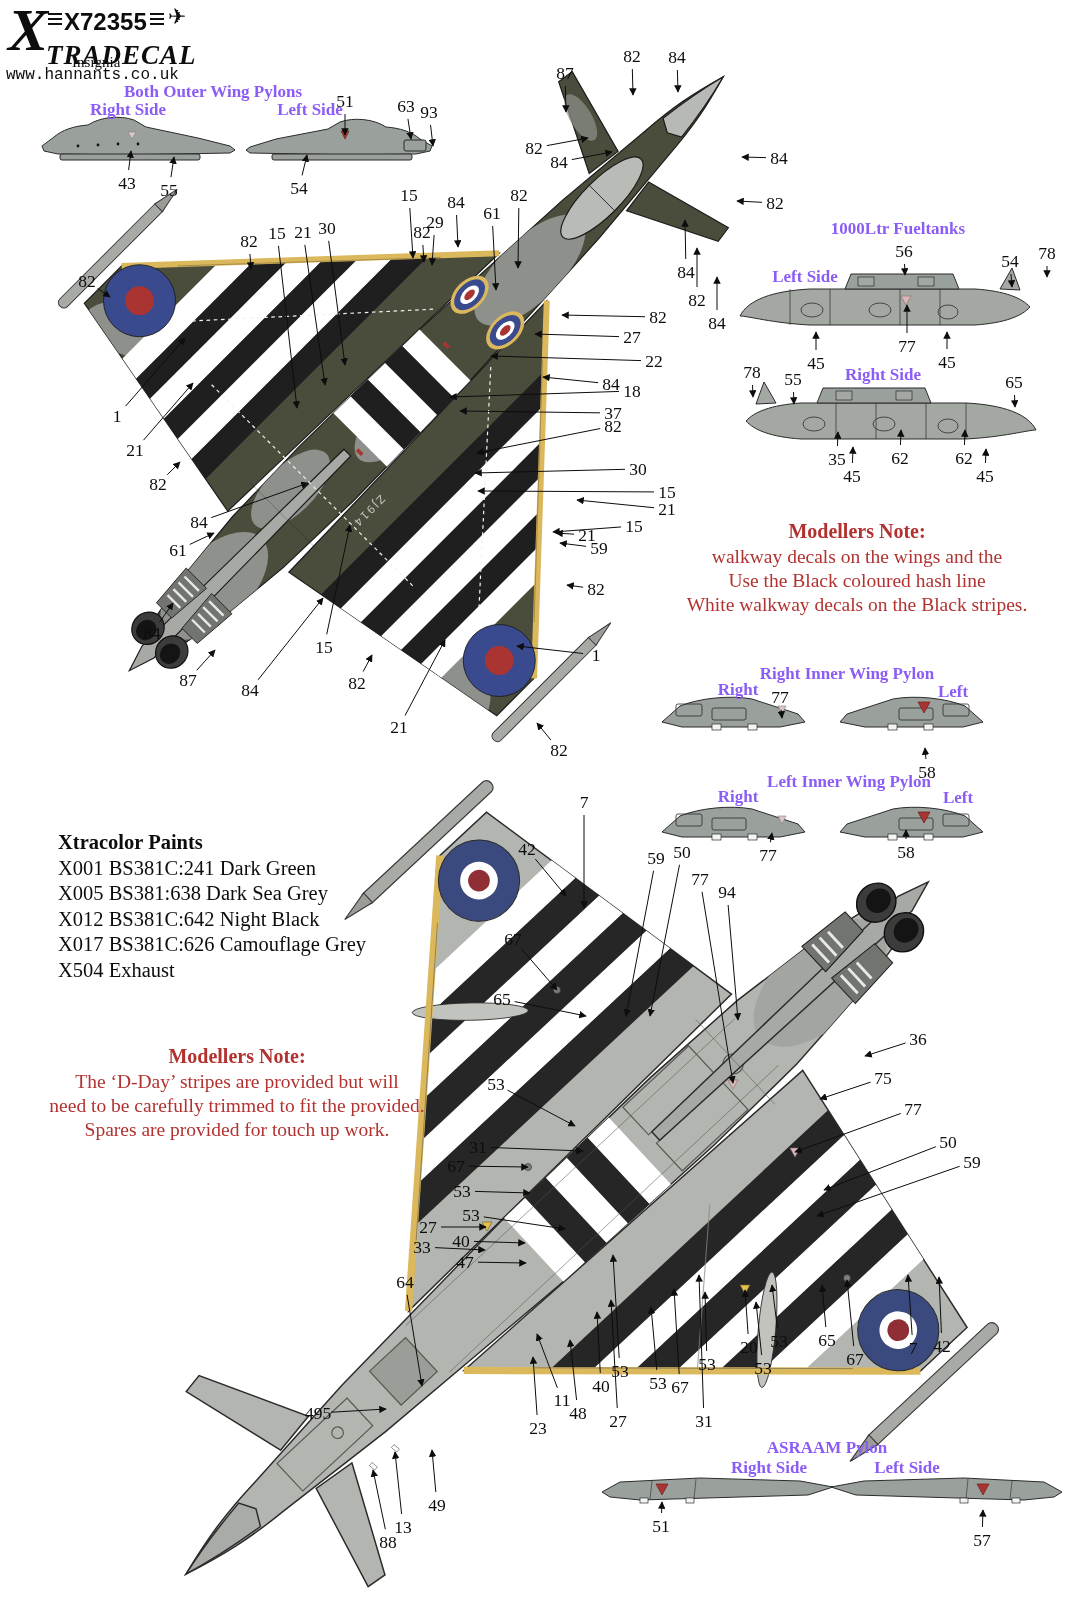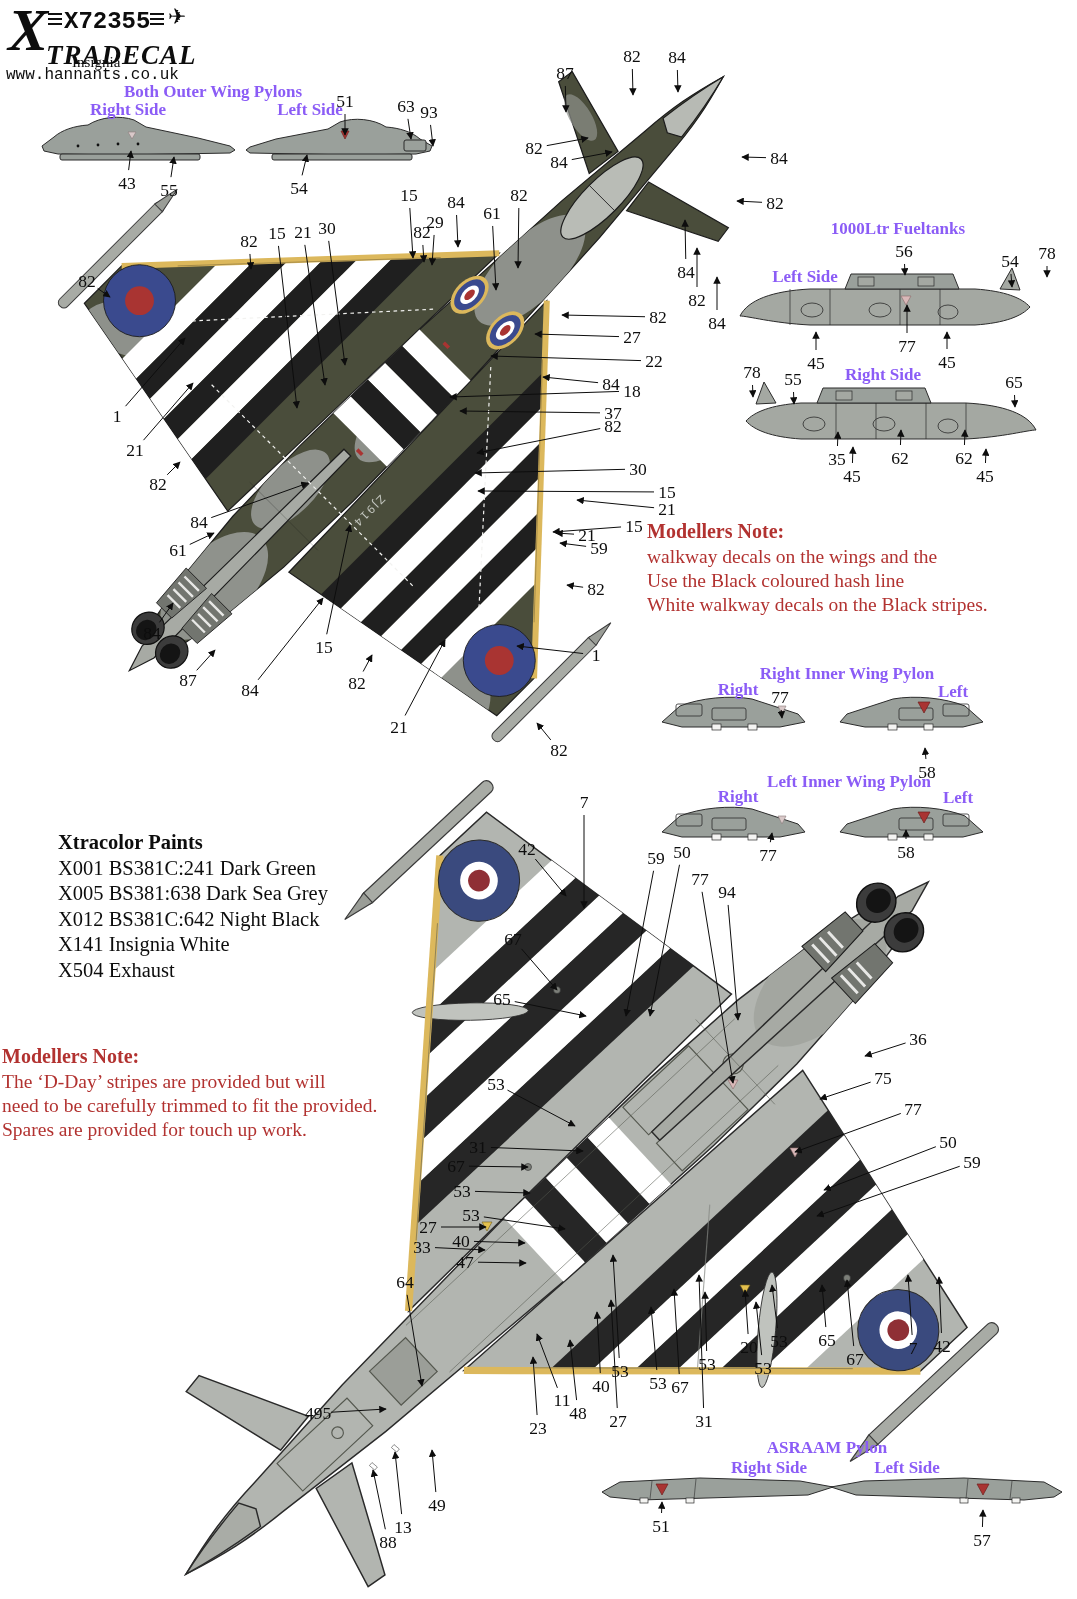--- a/index.html
+++ b/index.html
@@ -1,28 +1,28 @@
 <!DOCTYPE html>
 <html><head>
 <meta charset="utf-8">
 <style>
   html,body{margin:0;padding:0;background:#ffffff;}
   #page{position:relative;width:1077px;height:1599px;background:#fff;overflow:hidden;
         font-family:"Liberation Serif","DejaVu Serif",serif;color:#0d0d0d;}
   svg{position:absolute;left:0;top:0;}
   .lbl{position:absolute;white-space:nowrap;font-size:17px;color:#8b5cf6;font-weight:bold;}
   .c{transform:translate(-50%,-50%);}
-  .note{position:absolute;color:#b23230;}
+  .note{position:absolute;text-align:center;color:#b23230;}
   .note .nt{font-weight:bold;font-size:20px;margin-bottom:2px;}
   .note .nl{font-size:19.5px;line-height:24px;}
   #paints{position:absolute;left:58px;top:806px;font-size:20.5px;line-height:25.5px;}
   #paints .pt{font-weight:bold;margin-top:24px;}
   #logo{position:absolute;left:8px;top:2px;width:230px;height:92px;}
   #logo .xbig{position:absolute;left:0px;top:-6px;font-size:60px;font-weight:bold;font-style:italic;letter-spacing:-4px;}
-  #logo .code{position:absolute;left:56px;top:6px;font-size:24px;font-weight:bold;font-family:Liberation Mono, monospace;text-align:right;}
+  #logo .code{position:absolute;left:56px;top:6px;font-size:24px;font-weight:bold;font-family:Liberation Sans, sans-serif;text-align:right;}
   #logo .rule{position:absolute;height:2px;background:#111;box-shadow:0 5px 0 #111,0 -5px 0 #111;}
   #logo .r1{left:40px;top:16px;width:14px;}
   #logo .r2{left:142px;top:16px;width:14px;}
   #logo .jet{position:absolute;left:160px;top:2px;font-size:22px;font-family:"DejaVu Sans",sans-serif;}
   #logo .brand2{position:absolute;left:38px;top:26px;font-size:27px;font-weight:bold;font-style:italic;letter-spacing:1px;margin-top:12px;}
   #logo .website{position:absolute;left:64px;top:52px;font-size:15px;}
   #logo .url{position:absolute;left:-2px;top:64px;font-size:16px;font-family:Liberation Mono, monospace;}
   #callout-layer text{font-family:"Liberation Serif","DejaVu Serif",serif;font-size:17.5px;fill:#0d0d0d;
       text-anchor:middle;dominant-baseline:central;}
   #callout-layer line{stroke:#0d0d0d;stroke-width:1;}
@@ -361,21 +361,21 @@
 
 <div class="lbl c" style="left:849px;top:782px">Left Inner Wing Pylon</div>
 <div class="lbl c" style="left:738px;top:797px">Right</div>
 <div class="lbl c" style="left:958px;top:798px">Left</div>
 
 <div id="paints">
   <div class="pt">Xtracolor Paints</div>
   <div>X001 BS381C:241 Dark Green</div>
   <div>X005 BS381:638 Dark Sea Grey</div>
   <div>X012 BS381C:642 Night Black</div>
-  <div>X141 Insignia White</div>
+  <div>X017 BS381C:626 Camouflage Grey</div>
   <div>X504 Exhaust</div>
 </div>
 
 <div class="note c" style="left:237px;top:1093px;width:470px">
   <div class="nt">Modellers Note:</div>
   <div class="nl">The ‘D-Day’ stripes are provided but will</div>
   <div class="nl">need to be carefully trimmed to fit the provided.</div>
   <div class="nl">Spares are provided for touch up work.</div>
 </div>
 

